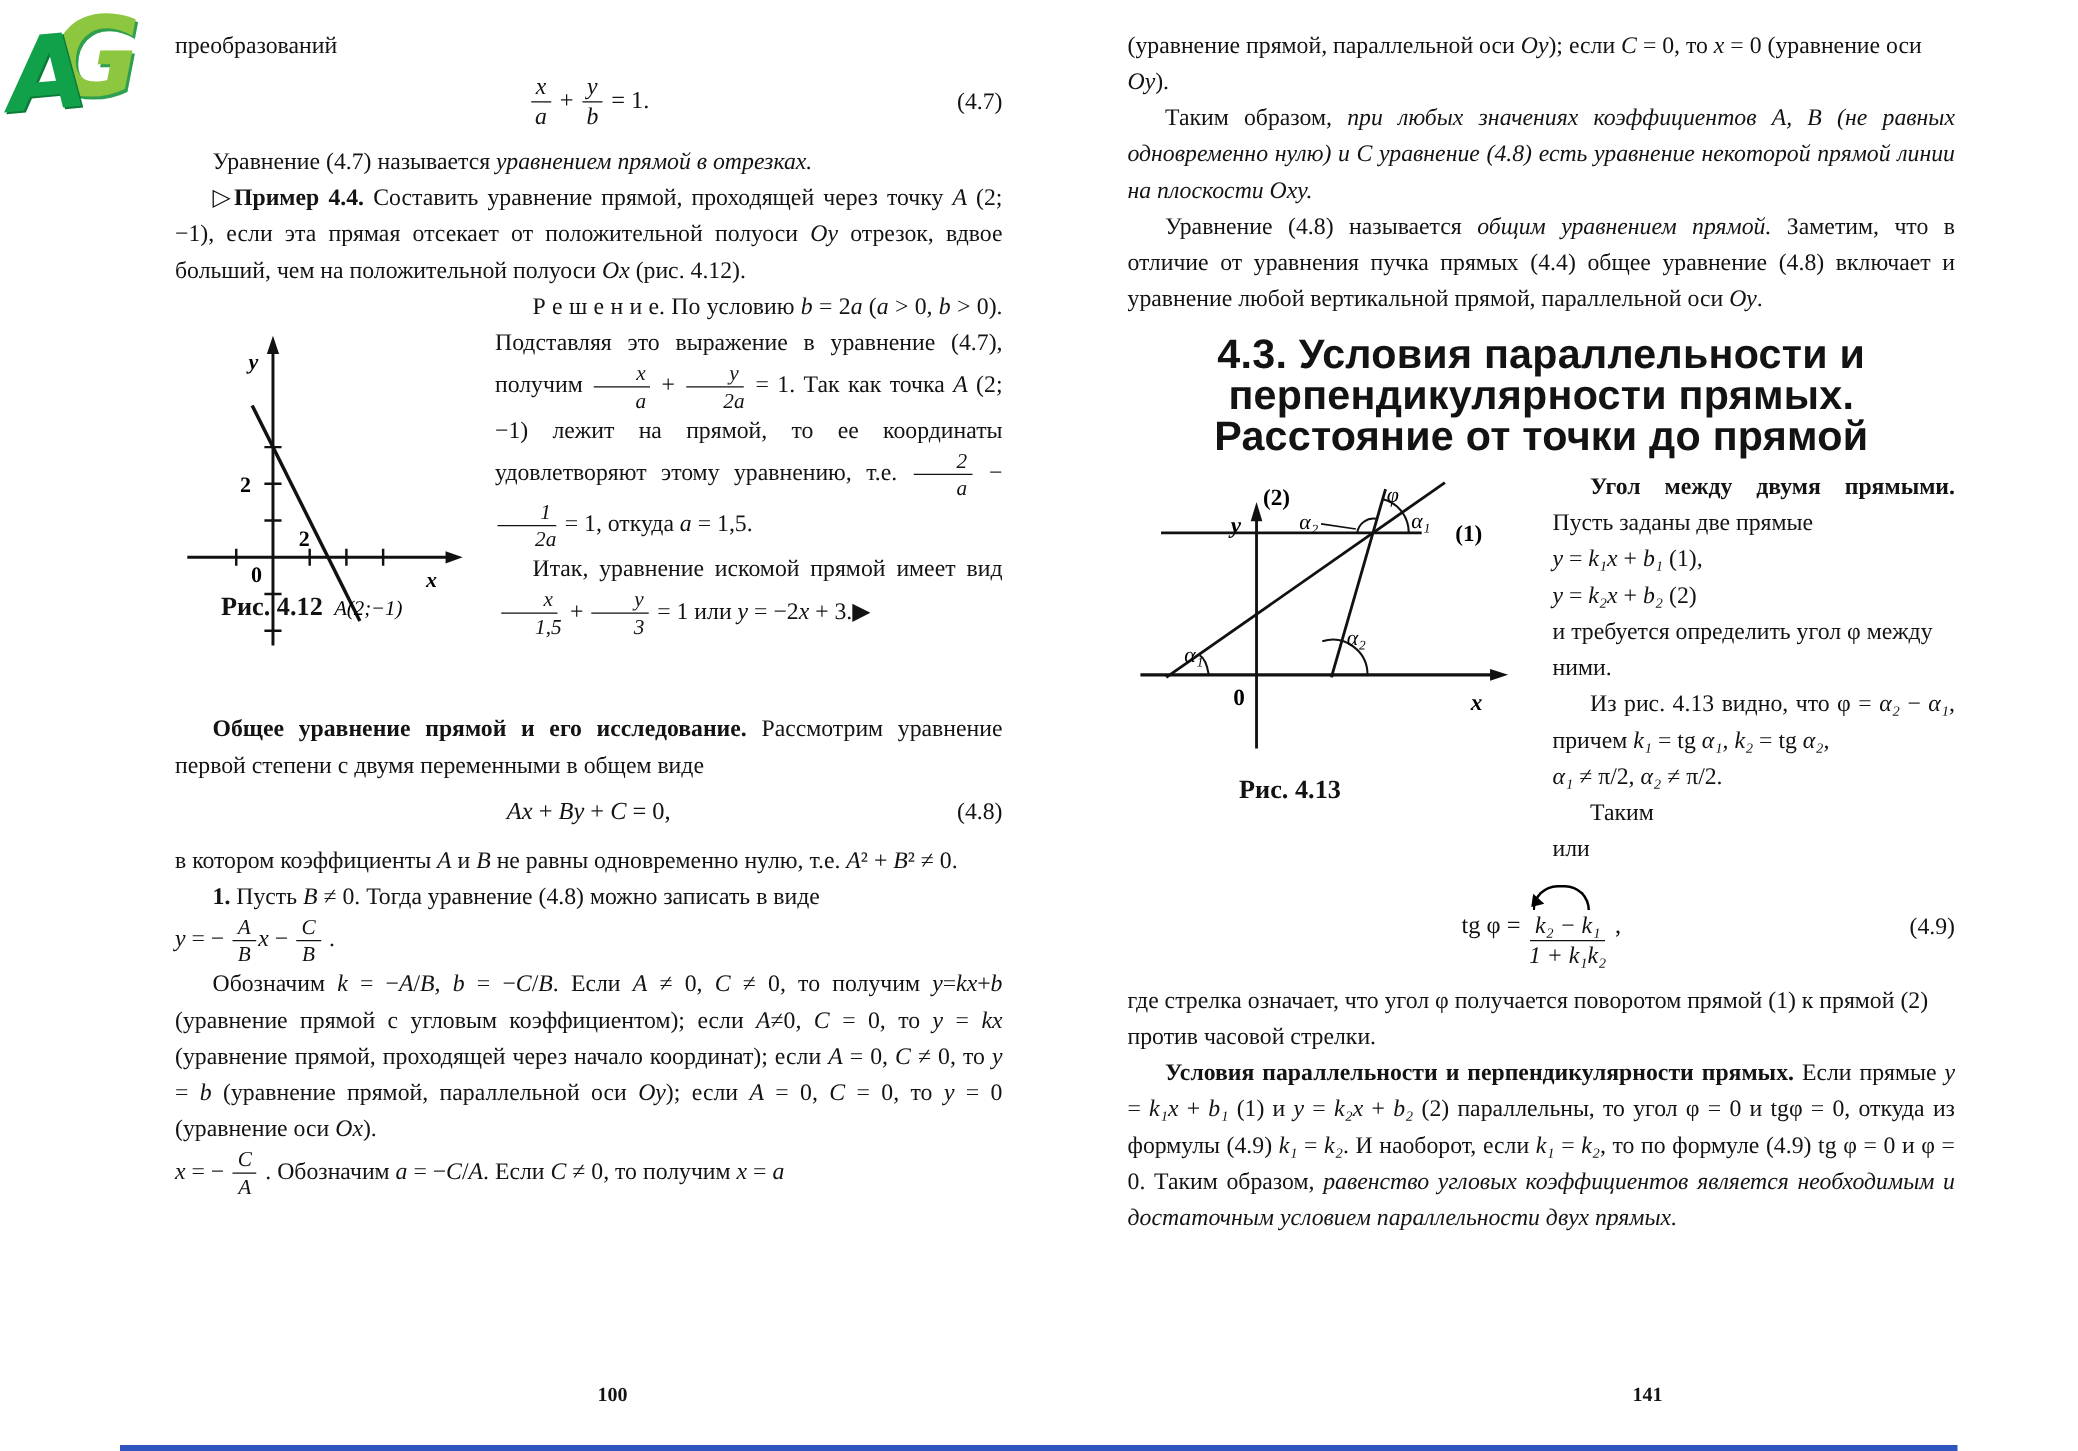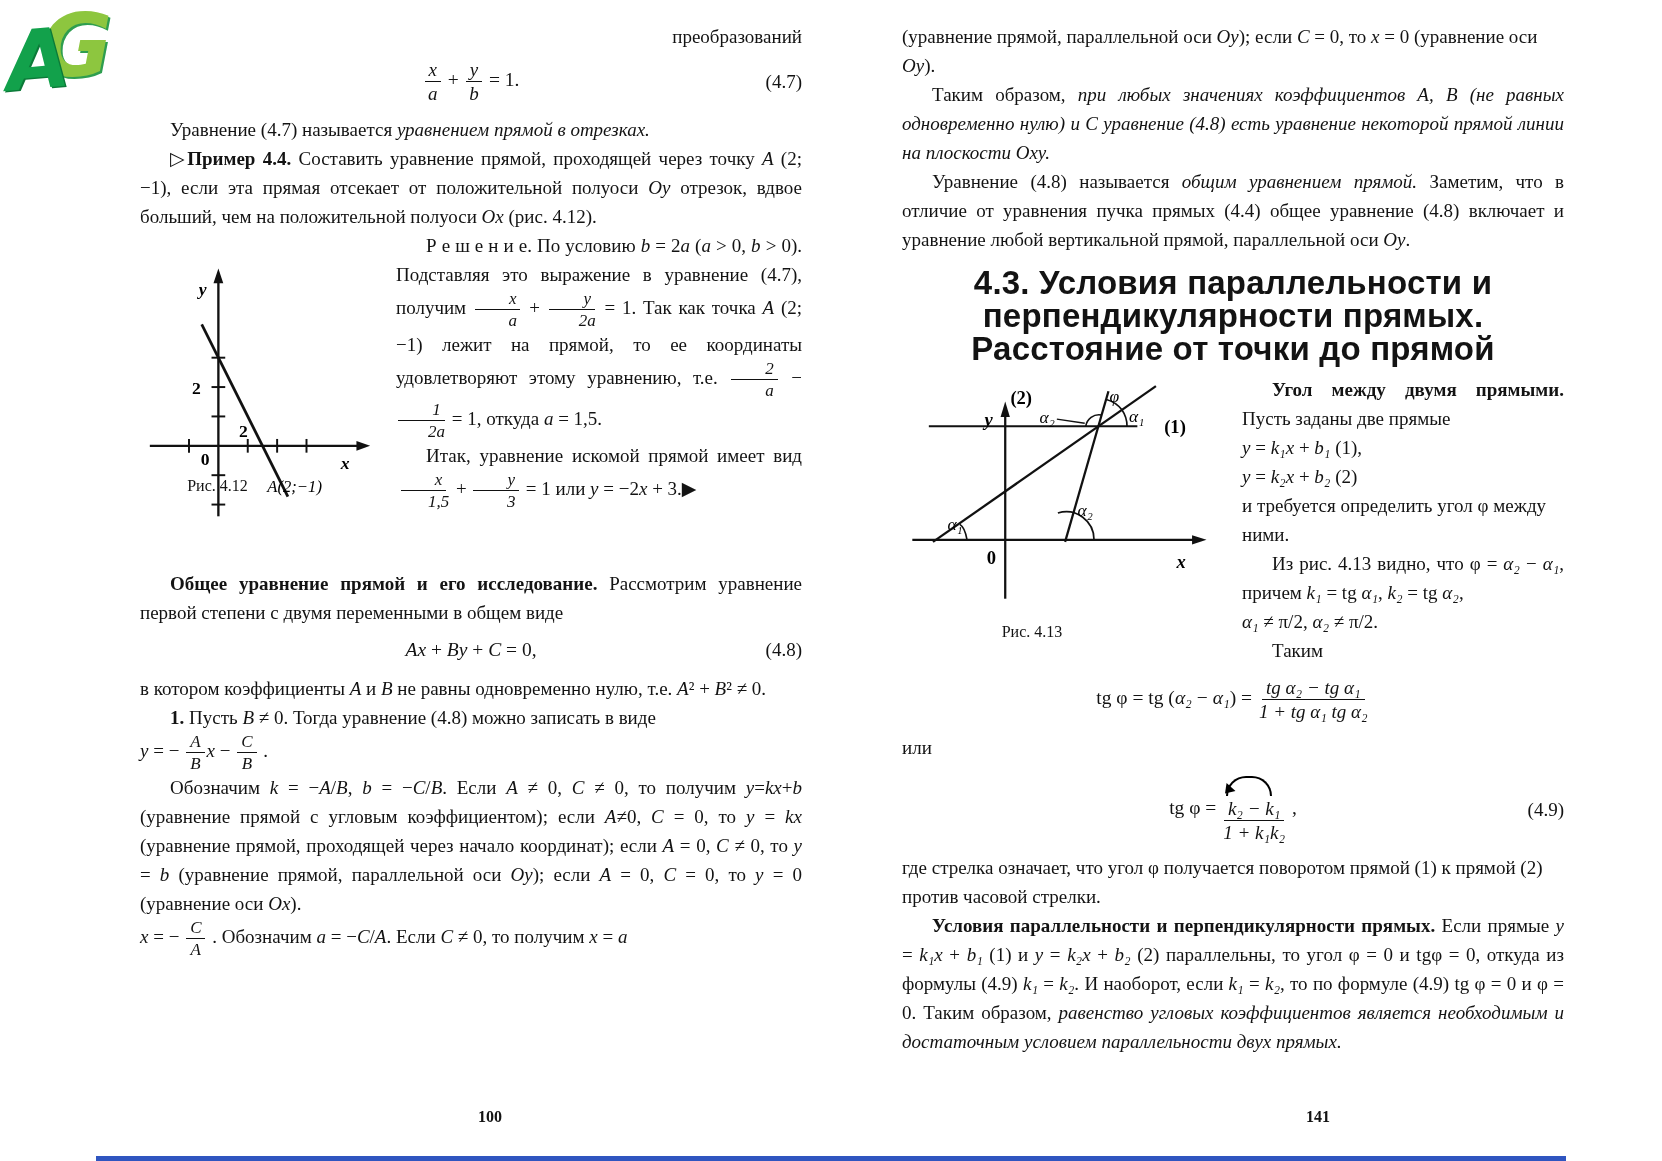--- a/index.html
+++ b/index.html
@@ -6,21 +6,21 @@
   body{
     width:1662px;height:1161px;position:relative;background:#ffffff;
     font-family:"Liberation Serif","DejaVu Serif","DejaVu Sans",serif;
     color:#131313;overflow:hidden;
   }
   .page{position:absolute;top:22px;width:662px;font-size:19px;line-height:29px;text-align:justify;}
   #left-page{left:140px;}
   #right-page{left:902px;}
   p{margin:0;text-indent:30px;}
   p.noind{text-indent:0;text-align:left;}
-  .word-top{text-indent:0;text-align:right;}
+  .word-top{text-indent:0;text-align:left;}
   
   .eqrow{display:flex;align-items:center;margin:8px 0 10px 0;}
   .eqbody{flex:1;text-align:center;font-size:19.5px;}
   .eqnum{font-weight:400;min-width:56px;text-align:right;}
   
   .frac{display:inline-flex;flex-direction:column;align-items:center;vertical-align:middle;
         font-style:italic;line-height:1.12;font-size:17px;padding:0 2px;}
   .frac .num{border-bottom:1.7px solid #111;padding:0 4px 1px 4px;}
   .frac .den{padding-top:1px;}
   .eqbody .frac{font-size:19px;}
@@ -29,21 +29,21 @@
        border:2.5px solid #000;border-bottom:none;border-radius:21px 21px 0 0;}
   .arc::before{content:"";position:absolute;left:-8px;bottom:-4px;width:0;height:0;
        border:6px solid transparent;border-top:9px solid #000;transform:rotate(42deg);}
   
   .sg-i{font-style:italic;}
   .sg-b{font-weight:700;}
   
   .fig-float-left{float:left;position:relative;}
   #fig412-box{width:238px;height:296px;margin:32px 16px 4px 2px;}
   #fig413-box{width:330px;height:292px;margin:2px 10px 4px 0;}
-  .fig-caption{position:absolute;font-weight:400;font-size:16px;text-align:center;text-indent:0;}
+  .fig-caption{position:absolute;font-weight:700;font-size:21px;text-align:center;text-indent:0;}
   #fig412-cap{left:8px;top:208px;width:135px;}
   #fig413-cap{left:30px;top:240px;width:200px;}
   svg text{font-family:"Liberation Serif","DejaVu Serif",serif;}
   .fvar{font-style:italic;font-weight:700;font-size:18px;}
   .fvar2{font-style:italic;font-size:17px;}
   .fnum{font-weight:700;font-size:18px;}
   .clr{clear:both;}
   .eq-sub{padding-left:66px;}
   .eq-sub2{padding-left:46px;}
   
@@ -215,26 +215,20 @@
   </div>
 
   <p><span class="sg-b">Угол между двумя прямыми.</span> Пусть заданы две прямые</p>
   <p class="noind eq-sub"><span class="sg-i">y</span> = <span class="sg-i">k₁x</span> + <span class="sg-i">b₁</span>  (1),</p>
   <p class="noind eq-sub"><span class="sg-i">y</span> = <span class="sg-i">k₂x</span> + <span class="sg-i">b₂</span>  (2)</p>
   <p class="noind">и требуется определить угол φ между ними.</p>
   <p>Из рис. 4.13 видно, что  φ = <span class="sg-i">α₂</span> − <span class="sg-i">α₁</span>, причем <span class="sg-i">k₁</span> = tg <span class="sg-i">α₁</span>, <span class="sg-i">k₂</span> = tg <span class="sg-i">α₂</span>,</p>
   <p class="noind eq-sub2"><span class="sg-i">α₁</span> ≠ π/2,  <span class="sg-i">α₂</span> ≠ π/2.</p>
   <p>Таким</p>
 
-  <div class="eqrow clr" style="margin-top:12px">
-    <span class="eqbody">tg φ = tg (<span class="sg-i">α₂</span> − <span class="sg-i">α₁</span>) = <span class="frac">
-          <span class="num">tg α₂ − tg α₁</span>
-          <span class="den">1 + tg α₁ tg α₂</span>
-        </span></span>
-  </div>
 
   <p class="noind">или</p>
 
   <div class="eqrow" style="margin-top:14px">
     <span style="width:56px"></span>
     <span class="eqbody">tg φ = <span class="frac rel">
           <span class="arc"></span>
           <span class="num">k₂ − k₁</span>
           <span class="den">1 + k₁k₂</span>
         </span> ,</span>

